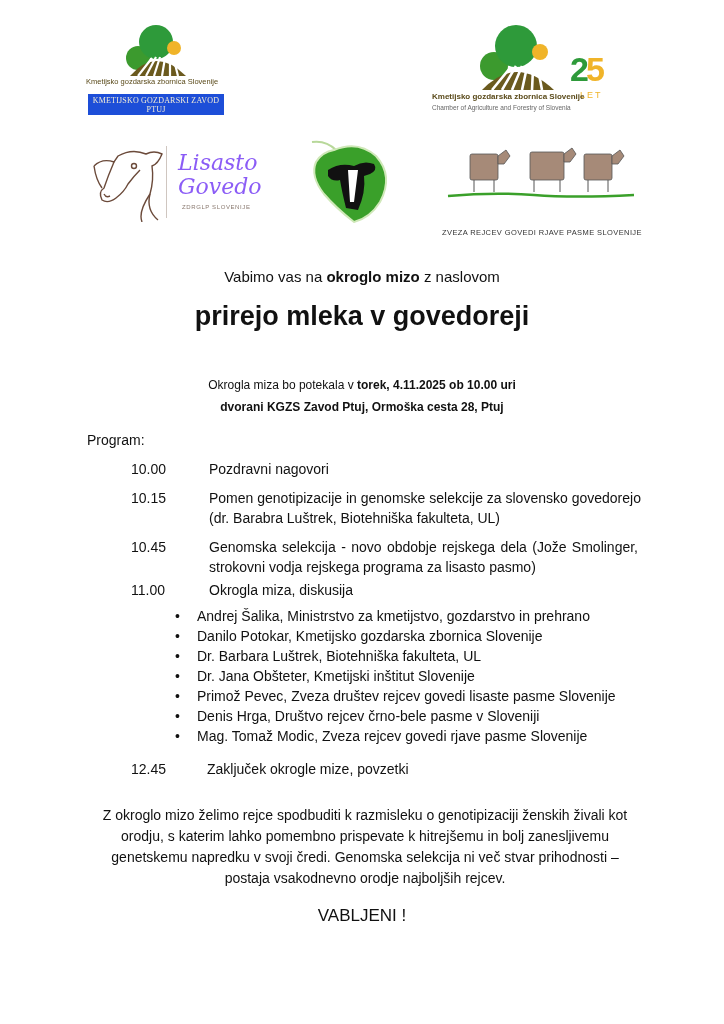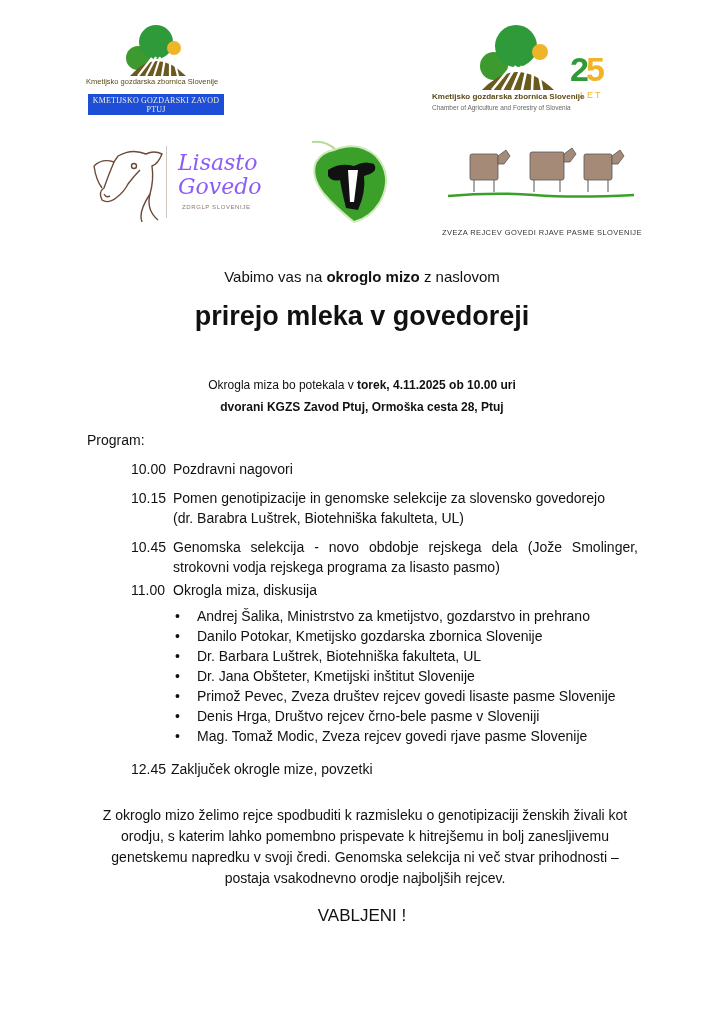--- a/index.html
+++ b/index.html
@@ -14,21 +14,21 @@
   .lisasto-name { font-family: "DejaVu Serif", serif; font-style: italic; color: #8b5cf6; font-size: 22px; line-height: 22px; }
   .lisasto-sub { font-size: 6px; color: #8a7a70; letter-spacing: 0.6px; }
   .rjava-text { font-size: 7.5px; color: #333; letter-spacing: 0.4px; white-space: nowrap; }
 
   
   .center { text-align: center; left: 0; width: 724px; }
   .intro { top: 268px; font-size: 15px; }
   .title { top: 300px; font-size: 27px; font-weight: bold; line-height: 33px; }
   .when { top: 374px; font-size: 12px; line-height: 22px; }
   .program-label { left: 87px; top: 432px; font-size: 14px; }
-  .prog-row { left: 131px; width: 507px; font-size: 14px; line-height: 20px; display: flex; }
+  .prog-row { left: 131px; width: 507px; font-size: 14px; line-height: 20px; display: flex; gap: 36px; }
   .prog-time { width: 42px; flex: none; }
   .prog-text { flex: 1; text-align: justify; }
   .bullet-row { left: 175px; font-size: 14px; line-height: 20px; display: flex; white-space: nowrap; }
   .bullet-dot { width: 22px; flex: none; }
   .closing { top: 805px; left: 80px; width: 570px; text-align: center; font-size: 14px; line-height: 21px; }
   .welcome { top: 906px; font-size: 17px; }
 </style>
 </head>
 <body>
 

